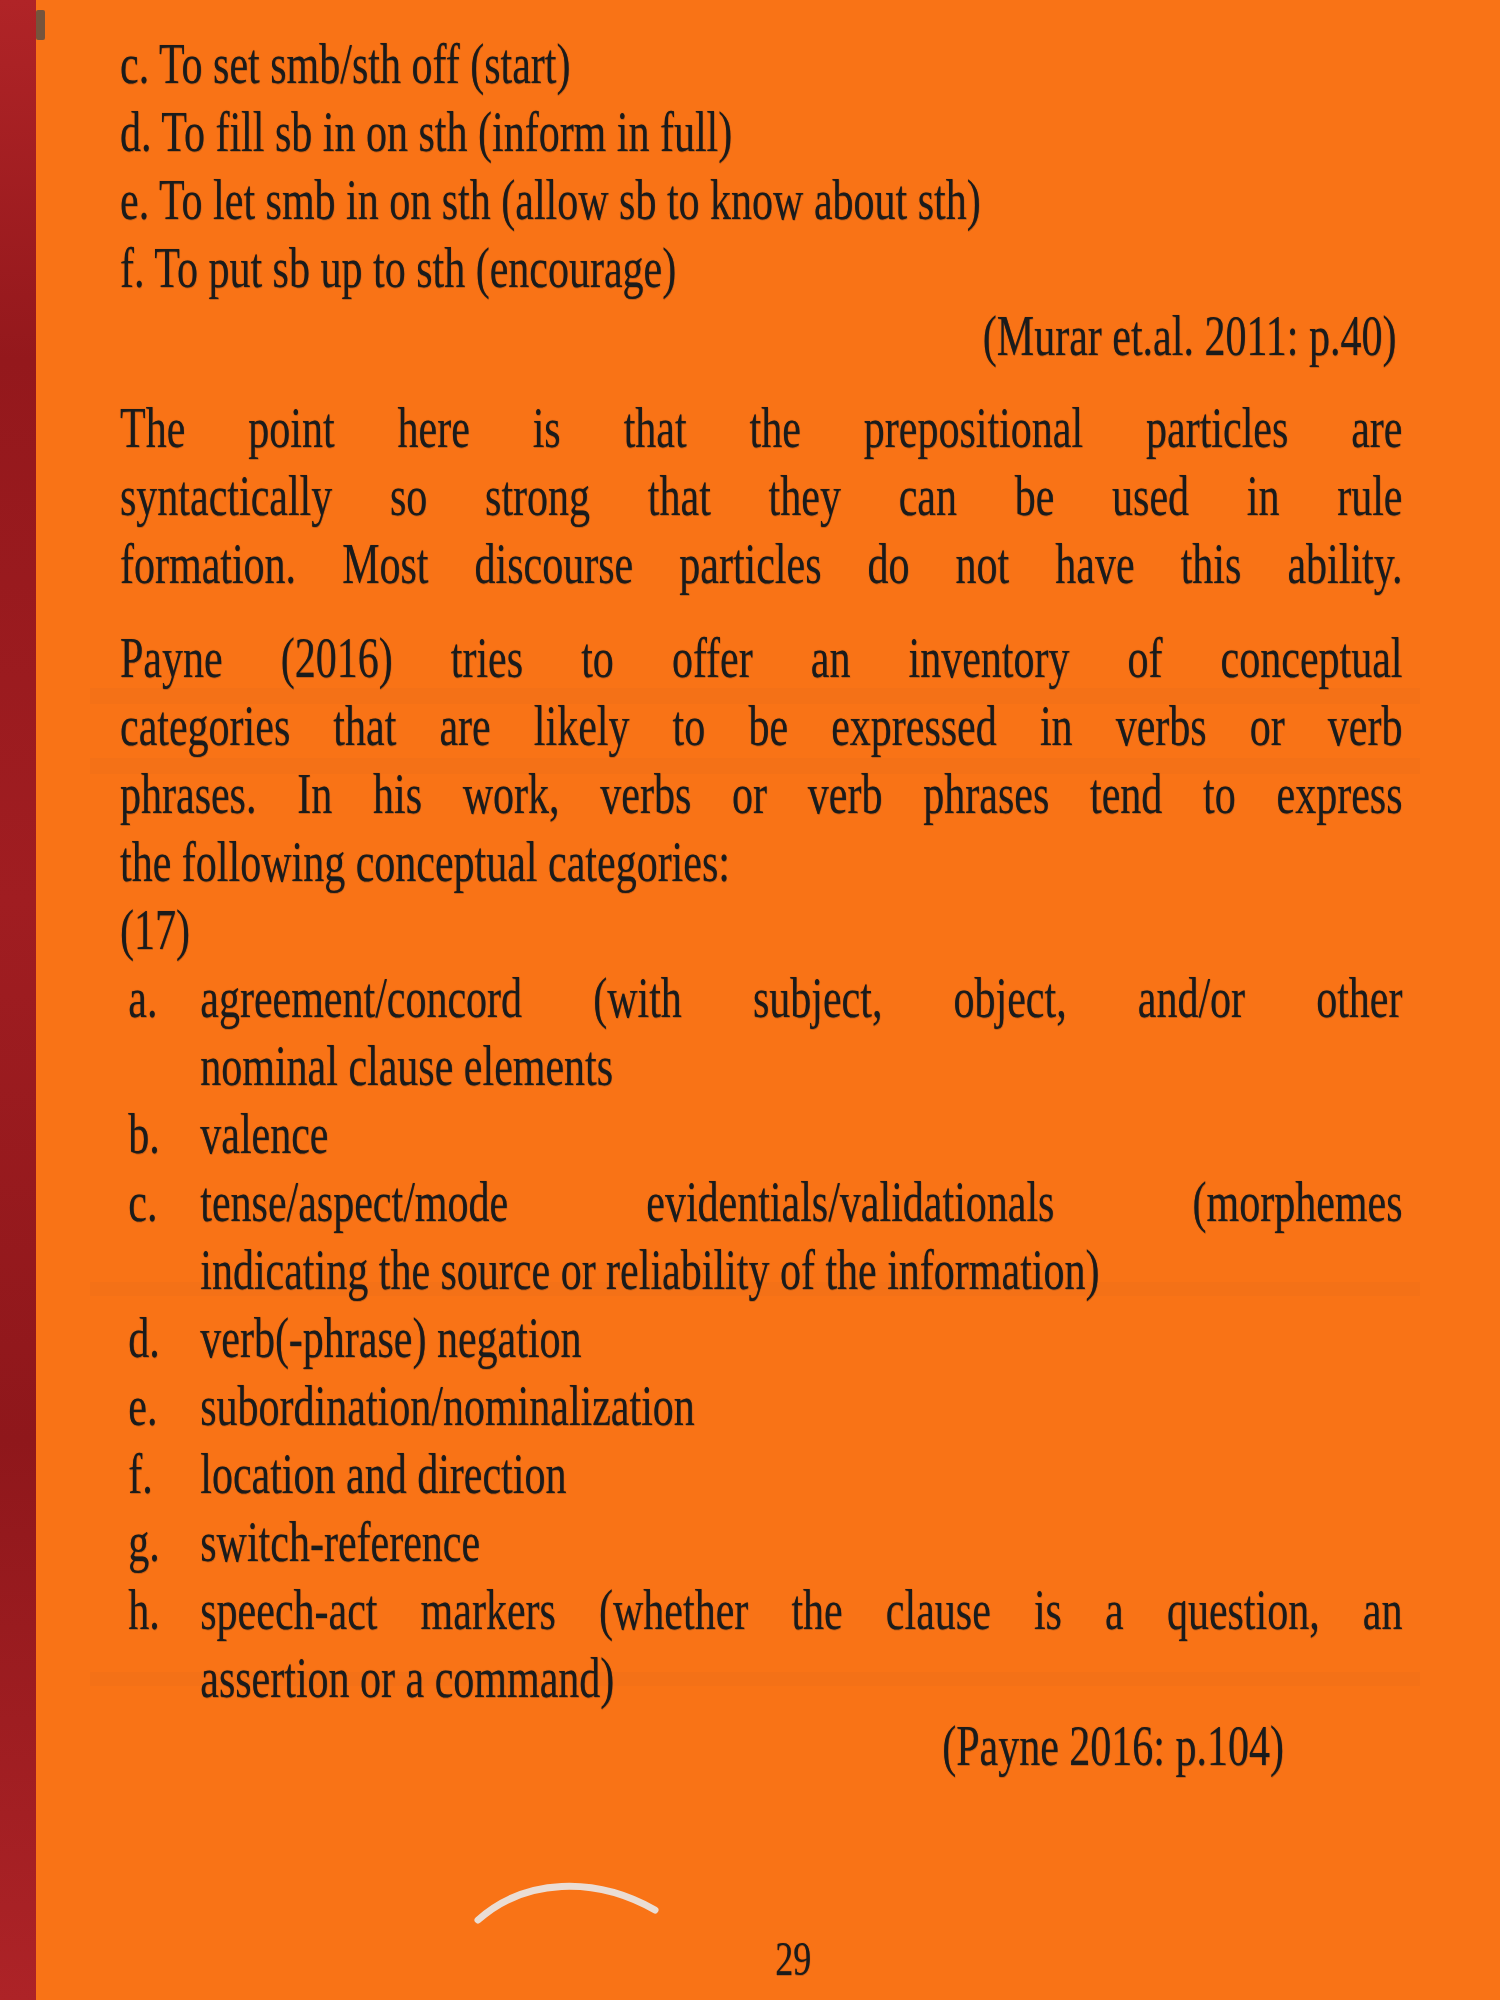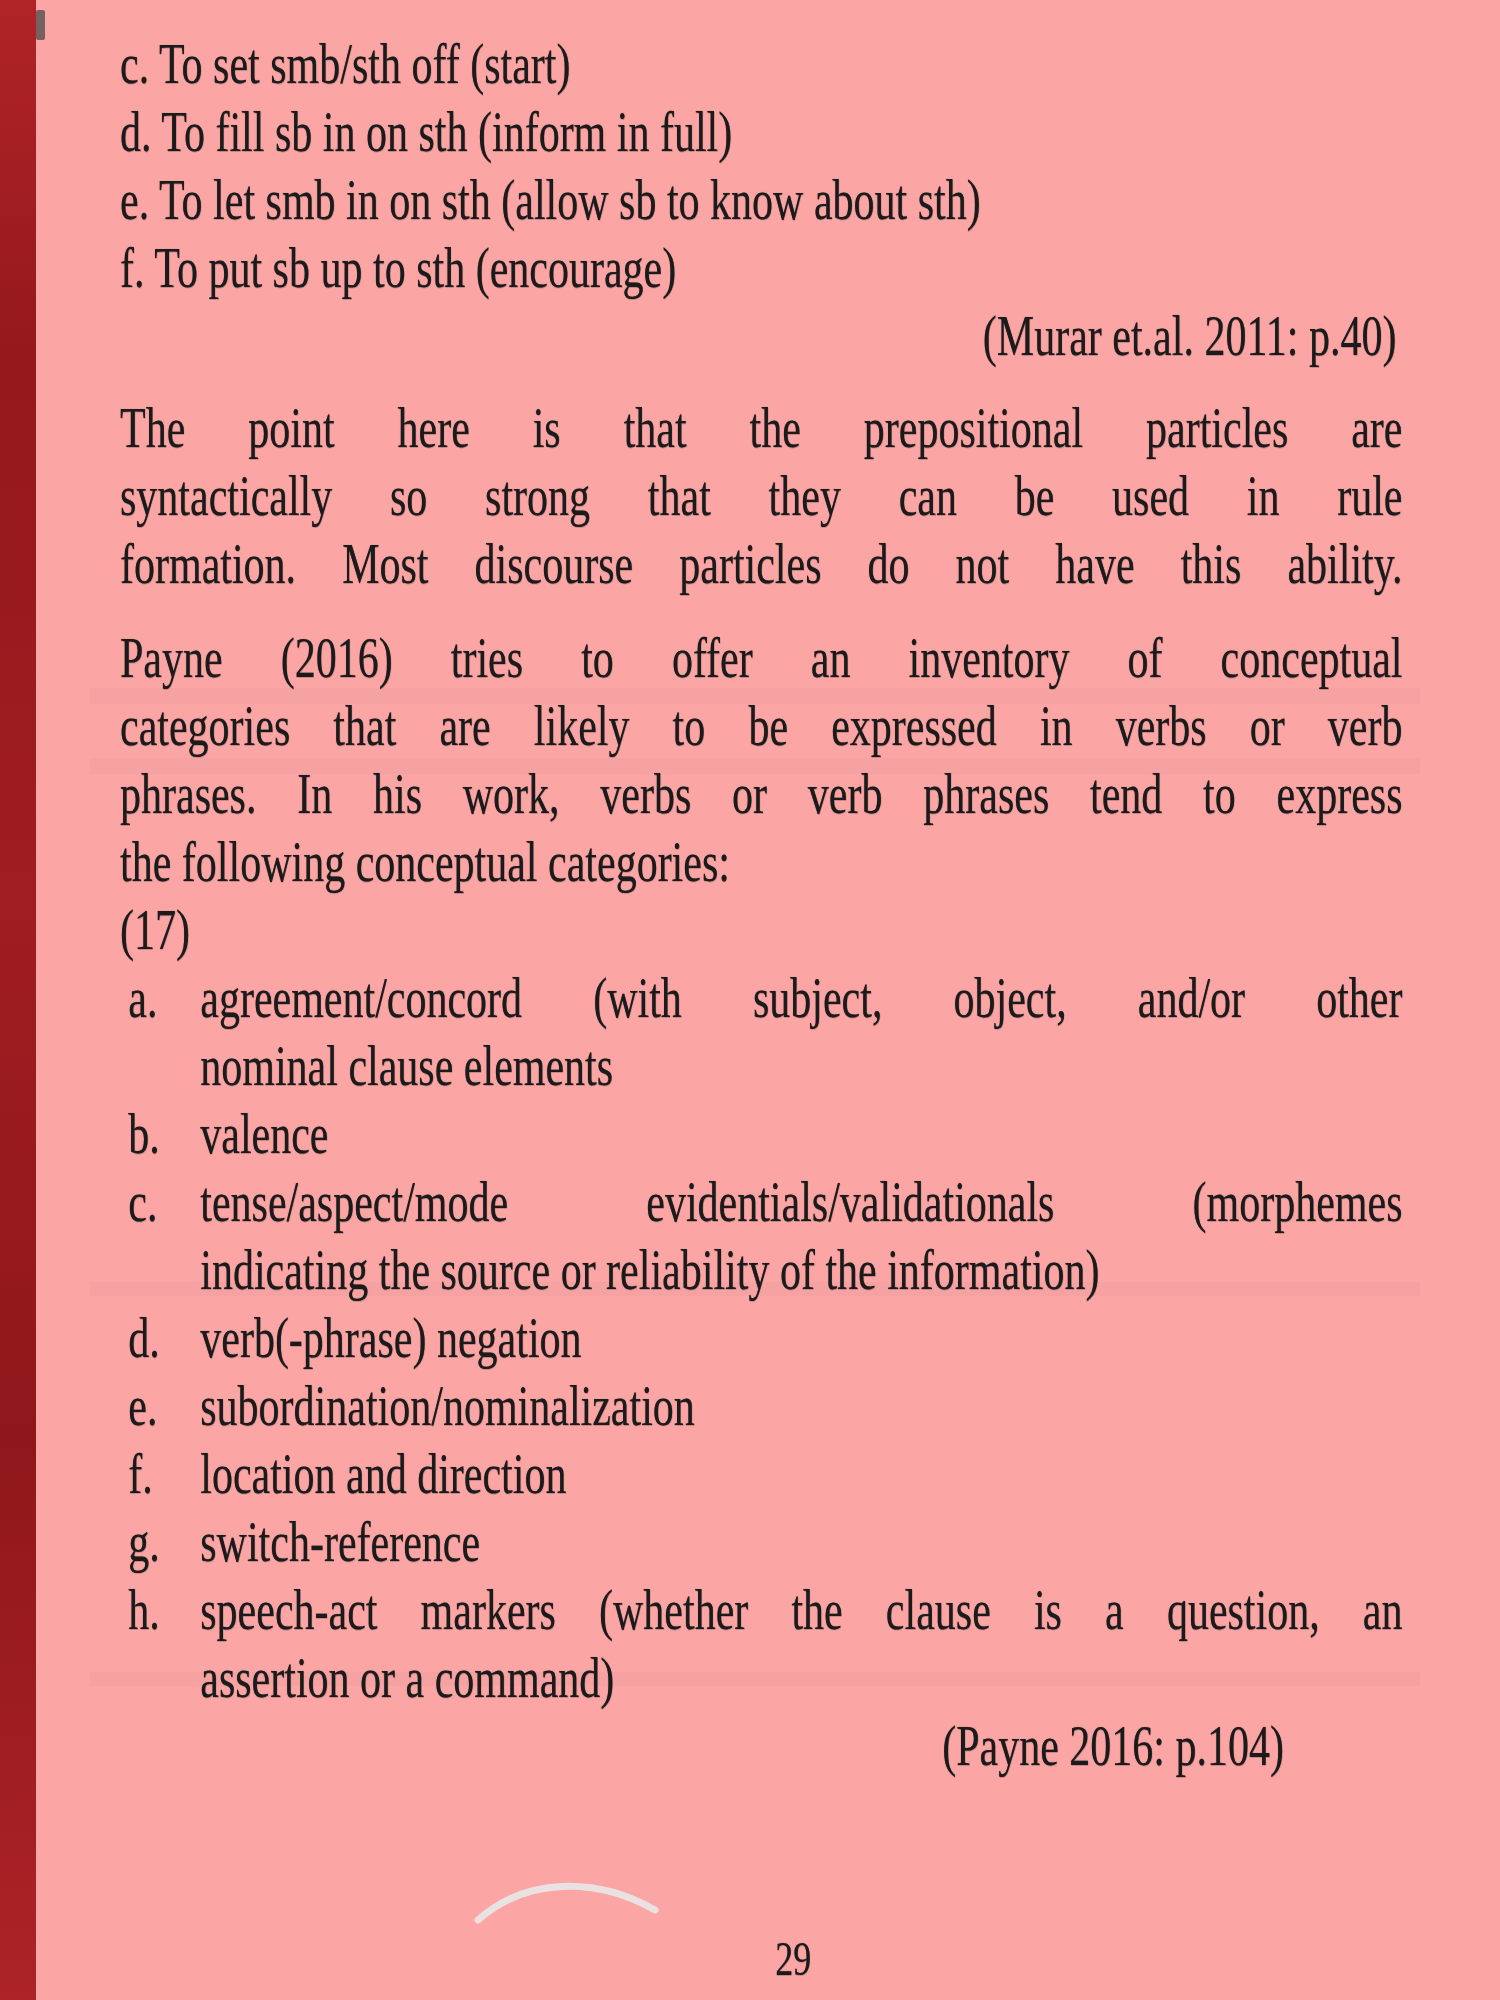--- a/index.html
+++ b/index.html
@@ -1,20 +1,20 @@
 <!DOCTYPE html>
 <html><head>
 <meta charset="utf-8">
 <style>
   html, body { margin: 0; padding: 0; }
   .page {
     position: relative;
     width: 1500px;
     height: 2000px;
-    background: #fca5a5;
+    background: #f97316;
     overflow: hidden;
     font-family: "Liberation Serif", "DejaVu Serif", serif;
     color: #1b1b1b;
   }
   
   .spine-strip {
     position: absolute;
     left: 0; top: 0;
     width: 36px; height: 100%;
     background: linear-gradient(180deg, #b02427 0%, #94181c 18%, #a01d21 45%, #8f171b 72%, #ad2327 100%);

